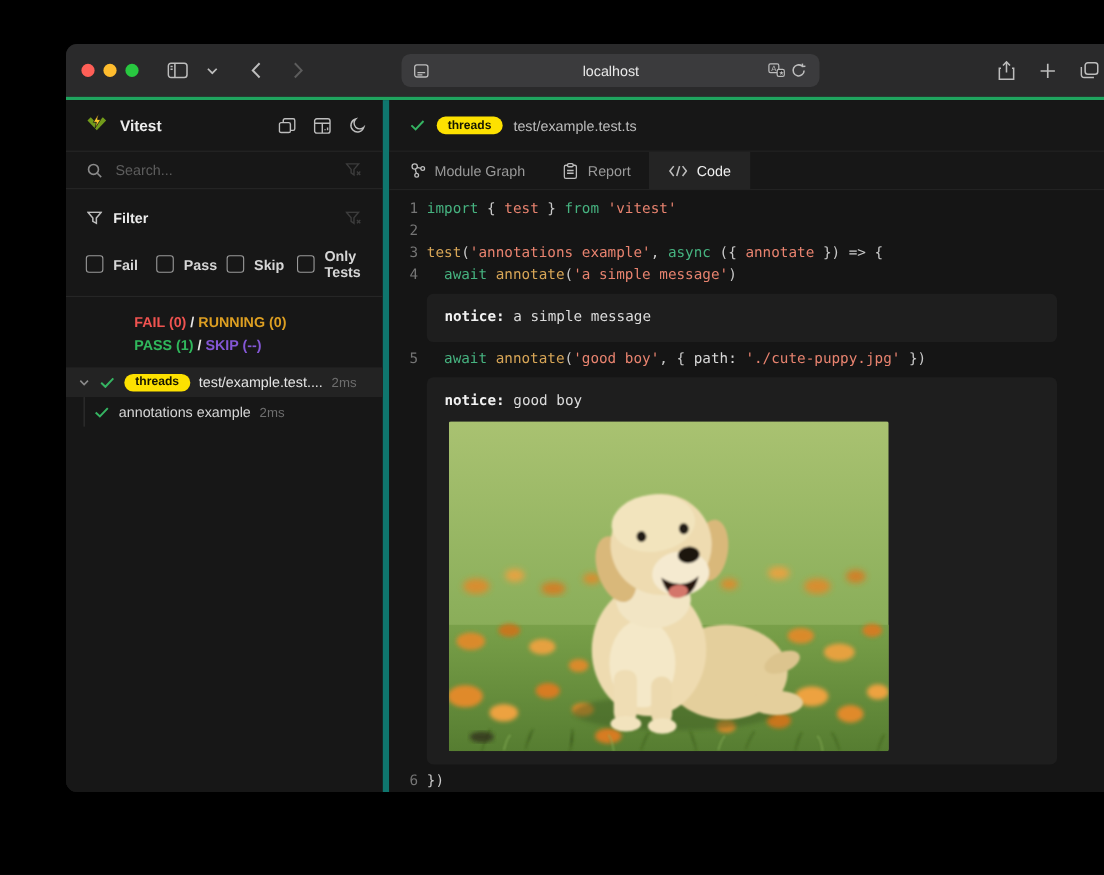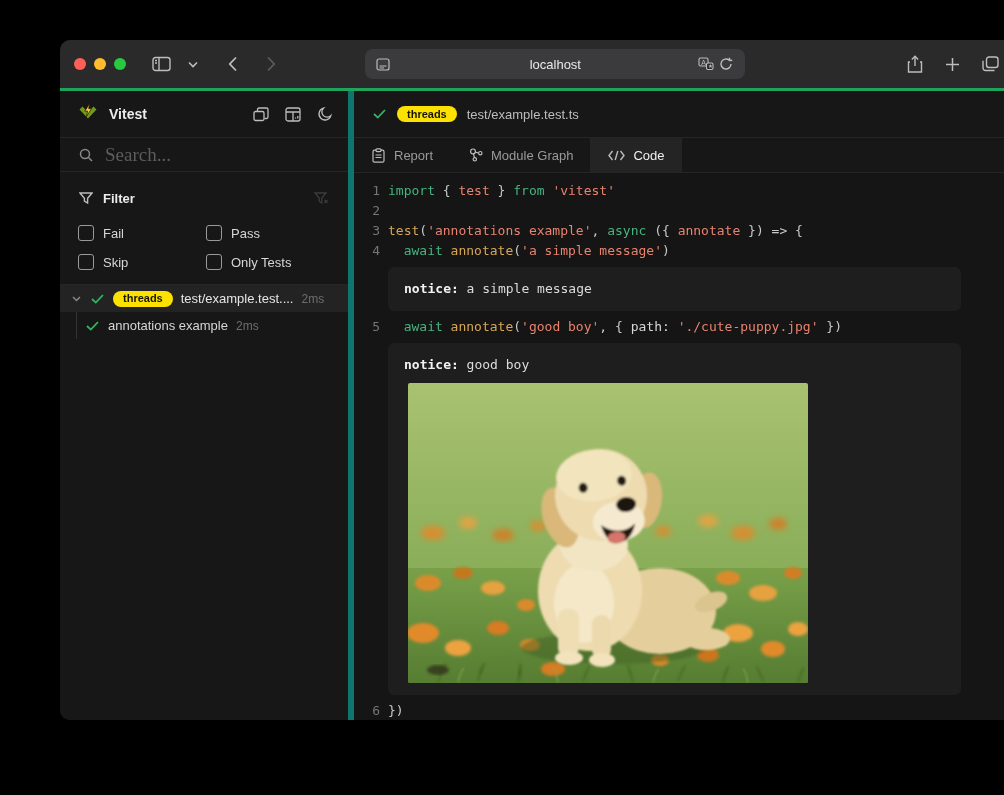--- a/index.html
+++ b/index.html
@@ -21,26 +21,26 @@
   .progress{height:3px;background:#1fa45e;}
   
   .app{display:flex;height:629px;background:#161616;color:#d8d8d8;font-size:13px;}
   .sidebar{width:288px;flex:0 0 288px;border-right:6px solid #0f766e;display:flex;flex-direction:column;background:#171717;}
   .main{flex:1;display:flex;flex-direction:column;min-width:0;background:#171717;}
   .hdr-row{height:46px;display:flex;align-items:center;padding:0 14px 0 18px;border-bottom:1px solid #262626;gap:9px;}
   .brand{font-size:14px;font-weight:700;color:#ececec;margin-left:2px;}
   .hdr-icons{margin-left:auto;display:flex;gap:14px;color:#9a9a9a;}
   .hdr-icons .tb-icon{width:18px;height:18px;}
   .search-row{height:33px;display:flex;align-items:center;gap:9px;padding:0 14px 0 18px;border-bottom:1px solid #262626;}
-  .search-input{background:transparent;border:0;outline:0;color:#cfcfcf;font-size:19px;flex:1;font-family:Liberation Serif, serif;}
+  .search-input{background:transparent;border:0;outline:0;color:#cfcfcf;font-size:13px;flex:1;font-family:Liberation Sans, sans-serif;}
   .search-input::placeholder{color:#5d5d5d;}
   .dim-filter{color:#3c3c3c;}
   .filter-block{padding:13px 14px 14px 18px;border-bottom:1px solid #262626;}
   .filter-head{display:flex;align-items:center;gap:9px;font-weight:700;color:#ececec;}
-  .filter-grid{display:grid;grid-template-columns:1fr 1fr;row-gap:13px;margin-top:14px;}
+  .filter-grid{display:grid;grid-template-columns:1fr 1fr 1fr 1fr;row-gap:13px;margin-top:14px;font-weight:bold;}
   .chk{display:flex;align-items:center;gap:9px;color:#d6d6d6;cursor:default;}
   .box{width:14px;height:14px;border:1.5px solid #9a9a9a;border-radius:3px;background:transparent;flex:0 0 auto;}
   .summary{padding:12px 10px 10px 62px;font-weight:700;line-height:21px;white-space:nowrap;}
   .c-fail{color:#ef5350;} .c-run{color:#dd9f22;} .c-pass{color:#30b85c;} .c-skip{color:#8457d6;} .c-sep{color:#e8e8e8;}
   .tree-row{height:27px;display:flex;align-items:center;gap:8px;padding:0 8px 0 10px;white-space:nowrap;overflow:hidden;}
   .tree-row.sel{background:#232323;}
   .tree-row .dur{color:#6e6e6e;font-size:12px;}
   .badge{background:#fde100;color:#161600;font-weight:700;font-size:11px;padding:2.5px 10px;border-radius:999px;line-height:1;flex:0 0 auto;}
   .fname{color:#e4e4e4;}
   .tree-child{position:relative;}
@@ -228,20 +228,32 @@
               <span class="box"></span>
               <span>Skip</span>
             </label>
           <label class="chk">
               <span class="box"></span>
               <span>Only Tests</span>
             </label>
         </div>
       </div>
 
+      <div class="summary">
+        <div>
+          <span class="c-fail">FAIL (0)</span>
+          <span class="c-sep"> </span><span class="c-sep">/</span><span class="c-sep"> </span>
+          <span class="c-run">RUNNING (0)</span>
+        </div>
+        <div>
+          <span class="c-pass">PASS (1)</span>
+          <span class="c-sep"> </span><span class="c-sep">/</span><span class="c-sep"> </span>
+          <span class="c-skip">SKIP (--)</span>
+        </div>
+      </div>
 
       <div class="tree-row sel">
         <span class="tb-icon" style="width:12px;color:#8a8a8a">
           <svg width="9" height="6" viewBox="0 0 9 6" fill="none" stroke="currentColor" stroke-width="1.4">
               <polyline points="1,1 4.5,4.6 8,1"></polyline>
             </svg>
         </span>
         <span class="tb-icon" style="width:15px;color:#35b462">
           <svg width="13" height="10" viewBox="0 0 13 10" fill="none" stroke="currentColor" stroke-width="1.8">
               <polyline points="1,5 4.8,8.6 12,1"></polyline>
@@ -268,42 +280,42 @@
         <span class="tb-icon" style="width:15px;color:#35b462">
           <svg width="13" height="10" viewBox="0 0 13 10" fill="none" stroke="currentColor" stroke-width="1.8">
               <polyline points="1,5 4.8,8.6 12,1"></polyline>
             </svg>
         </span>
         <span class="badge">threads</span>
         <span>test/example.test.ts</span>
       </div>
 
       <div class="tabs">
-        <div class="tab">
-          <span class="tb-icon" style="width:15px">
-            <svg width="13" height="15" viewBox="0 0 13 15" fill="none" stroke="currentColor" stroke-width="1.2">
-                <rect x="1" y="2.2" width="11" height="12" rx="1.5"></rect>
-                <rect x="4" y="0.8" width="5" height="2.8" rx="1" fill="#171717"></rect>
-                <line x1="3.5" y1="7" x2="9.5" y2="7"></line>
-                <line x1="3.5" y1="9.5" x2="9.5" y2="9.5"></line>
-              </svg>
-          </span>
-          <span>Report</span>
-        </div>
         <div class="tab">
           <span class="tb-icon" style="width:16px">
             <svg width="15" height="14" viewBox="0 0 15 14" fill="none" stroke="currentColor" stroke-width="1.2">
                 <circle cx="5" cy="3.4" r="2.4"></circle>
                 <circle cx="12.3" cy="5.2" r="1.7"></circle>
                 <circle cx="6.8" cy="11.3" r="1.7"></circle>
                 <line x1="7.2" y1="4.2" x2="10.7" y2="5"></line>
                 <line x1="5.5" y1="5.8" x2="6.5" y2="9.6"></line>
               </svg>
           </span>
           <span>Module Graph</span>
+        </div>
+        <div class="tab">
+          <span class="tb-icon" style="width:15px">
+            <svg width="13" height="15" viewBox="0 0 13 15" fill="none" stroke="currentColor" stroke-width="1.2">
+                <rect x="1" y="2.2" width="11" height="12" rx="1.5"></rect>
+                <rect x="4" y="0.8" width="5" height="2.8" rx="1" fill="#171717"></rect>
+                <line x1="3.5" y1="7" x2="9.5" y2="7"></line>
+                <line x1="3.5" y1="9.5" x2="9.5" y2="9.5"></line>
+              </svg>
+          </span>
+          <span>Report</span>
         </div>
         <div class="tab active">
           <span class="tb-icon" style="width:18px">
             <svg width="17" height="11" viewBox="0 0 17 11" fill="none" stroke="currentColor" stroke-width="1.4">
                 <polyline points="4.5,1 1,5.5 4.5,10"></polyline>
                 <polyline points="12.5,1 16,5.5 12.5,10"></polyline>
                 <line x1="9.8" y1="1" x2="7.2" y2="10"></line>
               </svg>
           </span>
           <span>Code</span>

